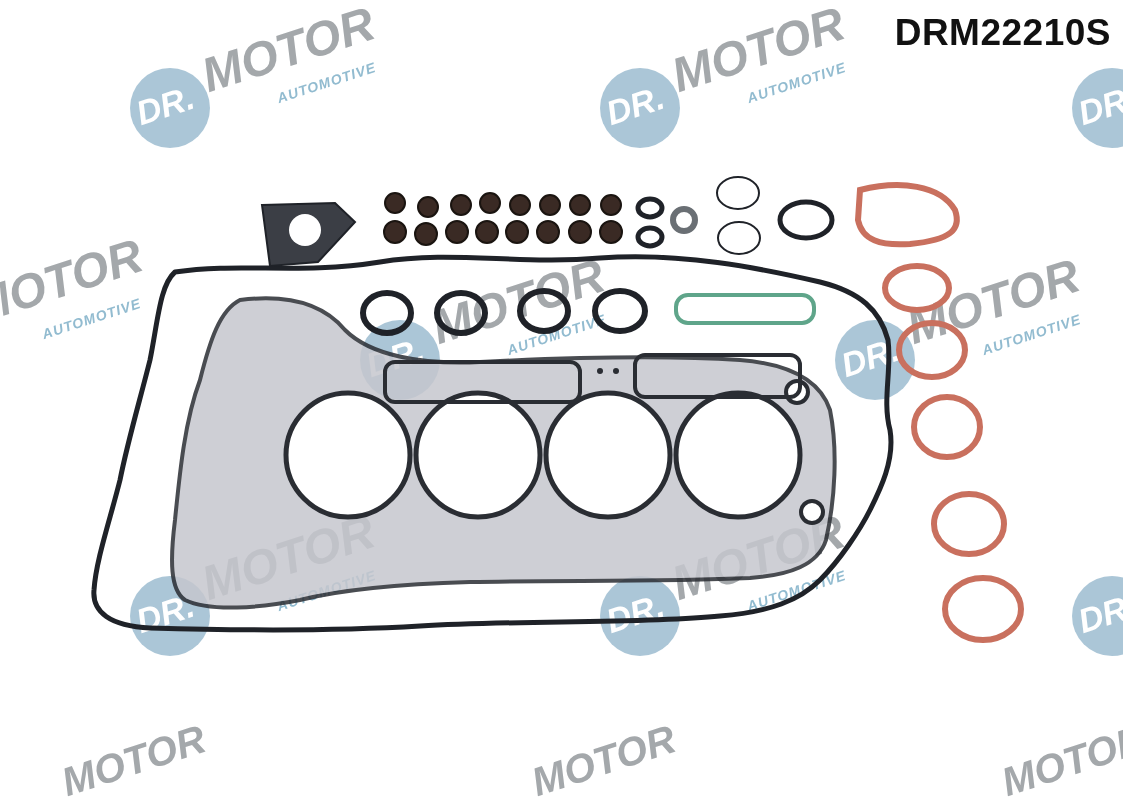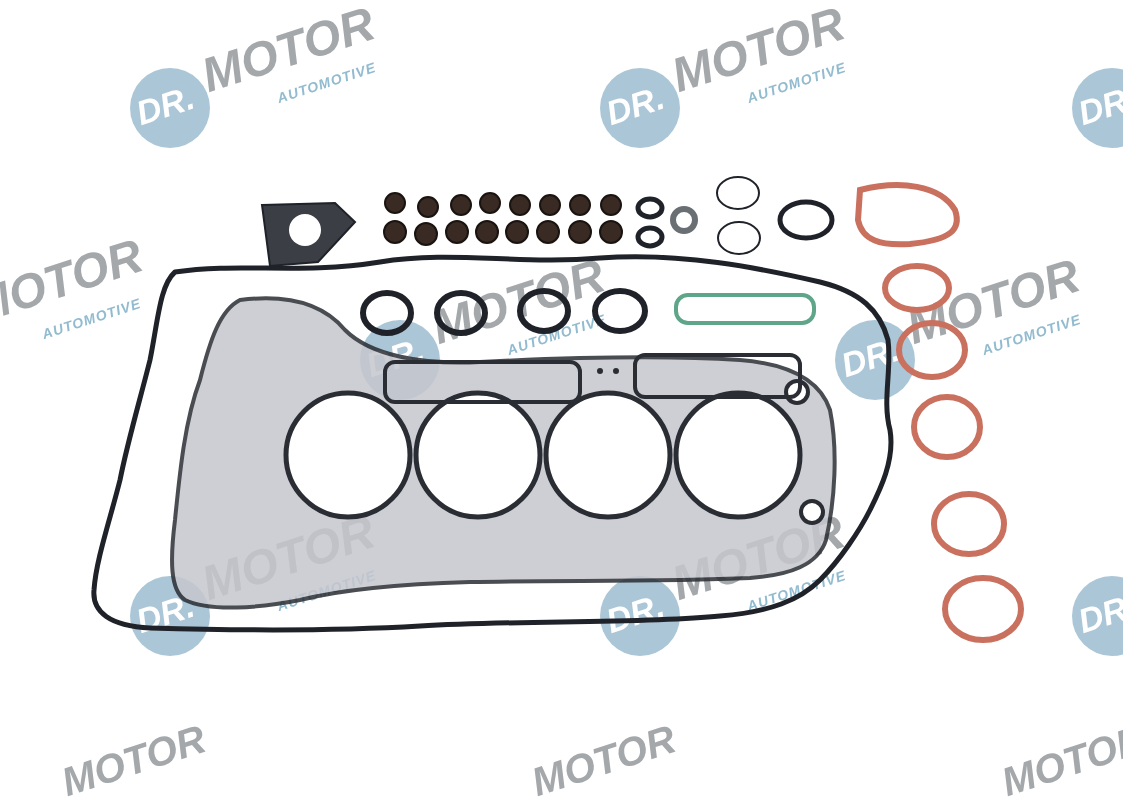--- a/index.html
+++ b/index.html
@@ -162,13 +162,14 @@
 
     <g fill="none" stroke="#c9705e" stroke-width="6">
       <ellipse cx="917" cy="288" rx="32" ry="22"></ellipse>
       <ellipse cx="932" cy="350" rx="33" ry="27"></ellipse>
       <ellipse cx="947" cy="427" rx="33" ry="30"></ellipse>
       <ellipse cx="969" cy="524" rx="35" ry="30"></ellipse>
       <ellipse cx="983" cy="609" rx="38" ry="31"></ellipse>
     </g>
   </svg>
 
+  <div class="product-code">DRM22210S</div>
 </div>
 
 </body></html>

